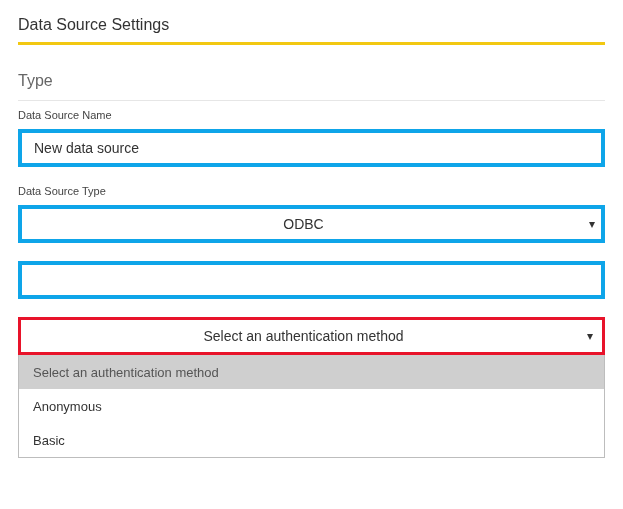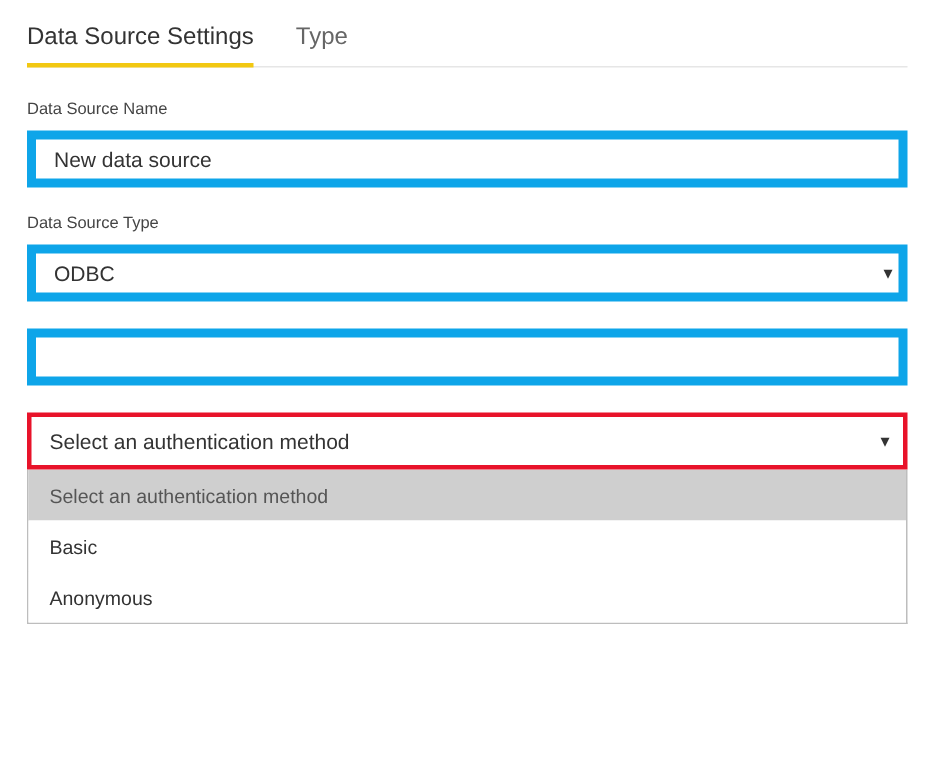--- a/index.html
+++ b/index.html
@@ -7,21 +7,22 @@
       font-family: "Segoe UI", Arial, sans-serif;
       background: #ffffff;
       padding: 16px 18px;
       width: 623px;
       color: #333;
     }
     .tabbar {
       display: flex;
       gap: 28px;
       border-bottom: 1px solid #e6e6e6;
-      margin-bottom: 22px;
+      margin-bottom: 8px;
+      flex-direction: column;
     }
     .tab {
       font-size: 16px;
       color: #666;
       padding-bottom: 10px;
       cursor: pointer;
       position: relative;
     }
     .tab.active {
       color: #333;
@@ -38,36 +39,37 @@
     }
     .field-label {
       font-size: 11px;
       color: #444;
       margin-bottom: 8px;
       display: block;
     }
     .text-input, .select-input {
       width: 100%;
       height: 38px;
-      border: 6px solid #0ea5e9;
+      border: 4px solid #0ea5e9;
       padding: 0 12px;
       font-size: 14px;
       font-family: inherit;
       background: #ffffff;
       color: #333;
     }
     .select-wrap {
       position: relative;
       width: 100%;
     }
     .select-input {
       appearance: none;
       -webkit-appearance: none;
       cursor: pointer;
       padding-right: 28px;
+      text-align: center;
     }
     .select-caret {
       position: absolute;
       right: 10px;
       top: 50%;
       transform: translateY(-50%);
       pointer-events: none;
       font-size: 12px;
       color: #333;
     }
@@ -122,16 +124,16 @@
   <input type="text" class="text-input" value="" style="">
 </div>
 
 <div class="field" style="margin-bottom:0">
   <div class="select-wrap auth-select-wrap">
     <input type="text" readonly="" class="select-input" value="Select an authentication method" style="">
     <span class="select-caret">▾</span>
   </div>
   <div class="dropdown-panel">
     <div class="dropdown-item selected">Select an authentication method</div>
+    <div class="dropdown-item">Anonymous</div>
     <div class="dropdown-item">Basic</div>
-    <div class="dropdown-item">Anonymous</div>
   </div>
 </div>
 
 </body></html>

